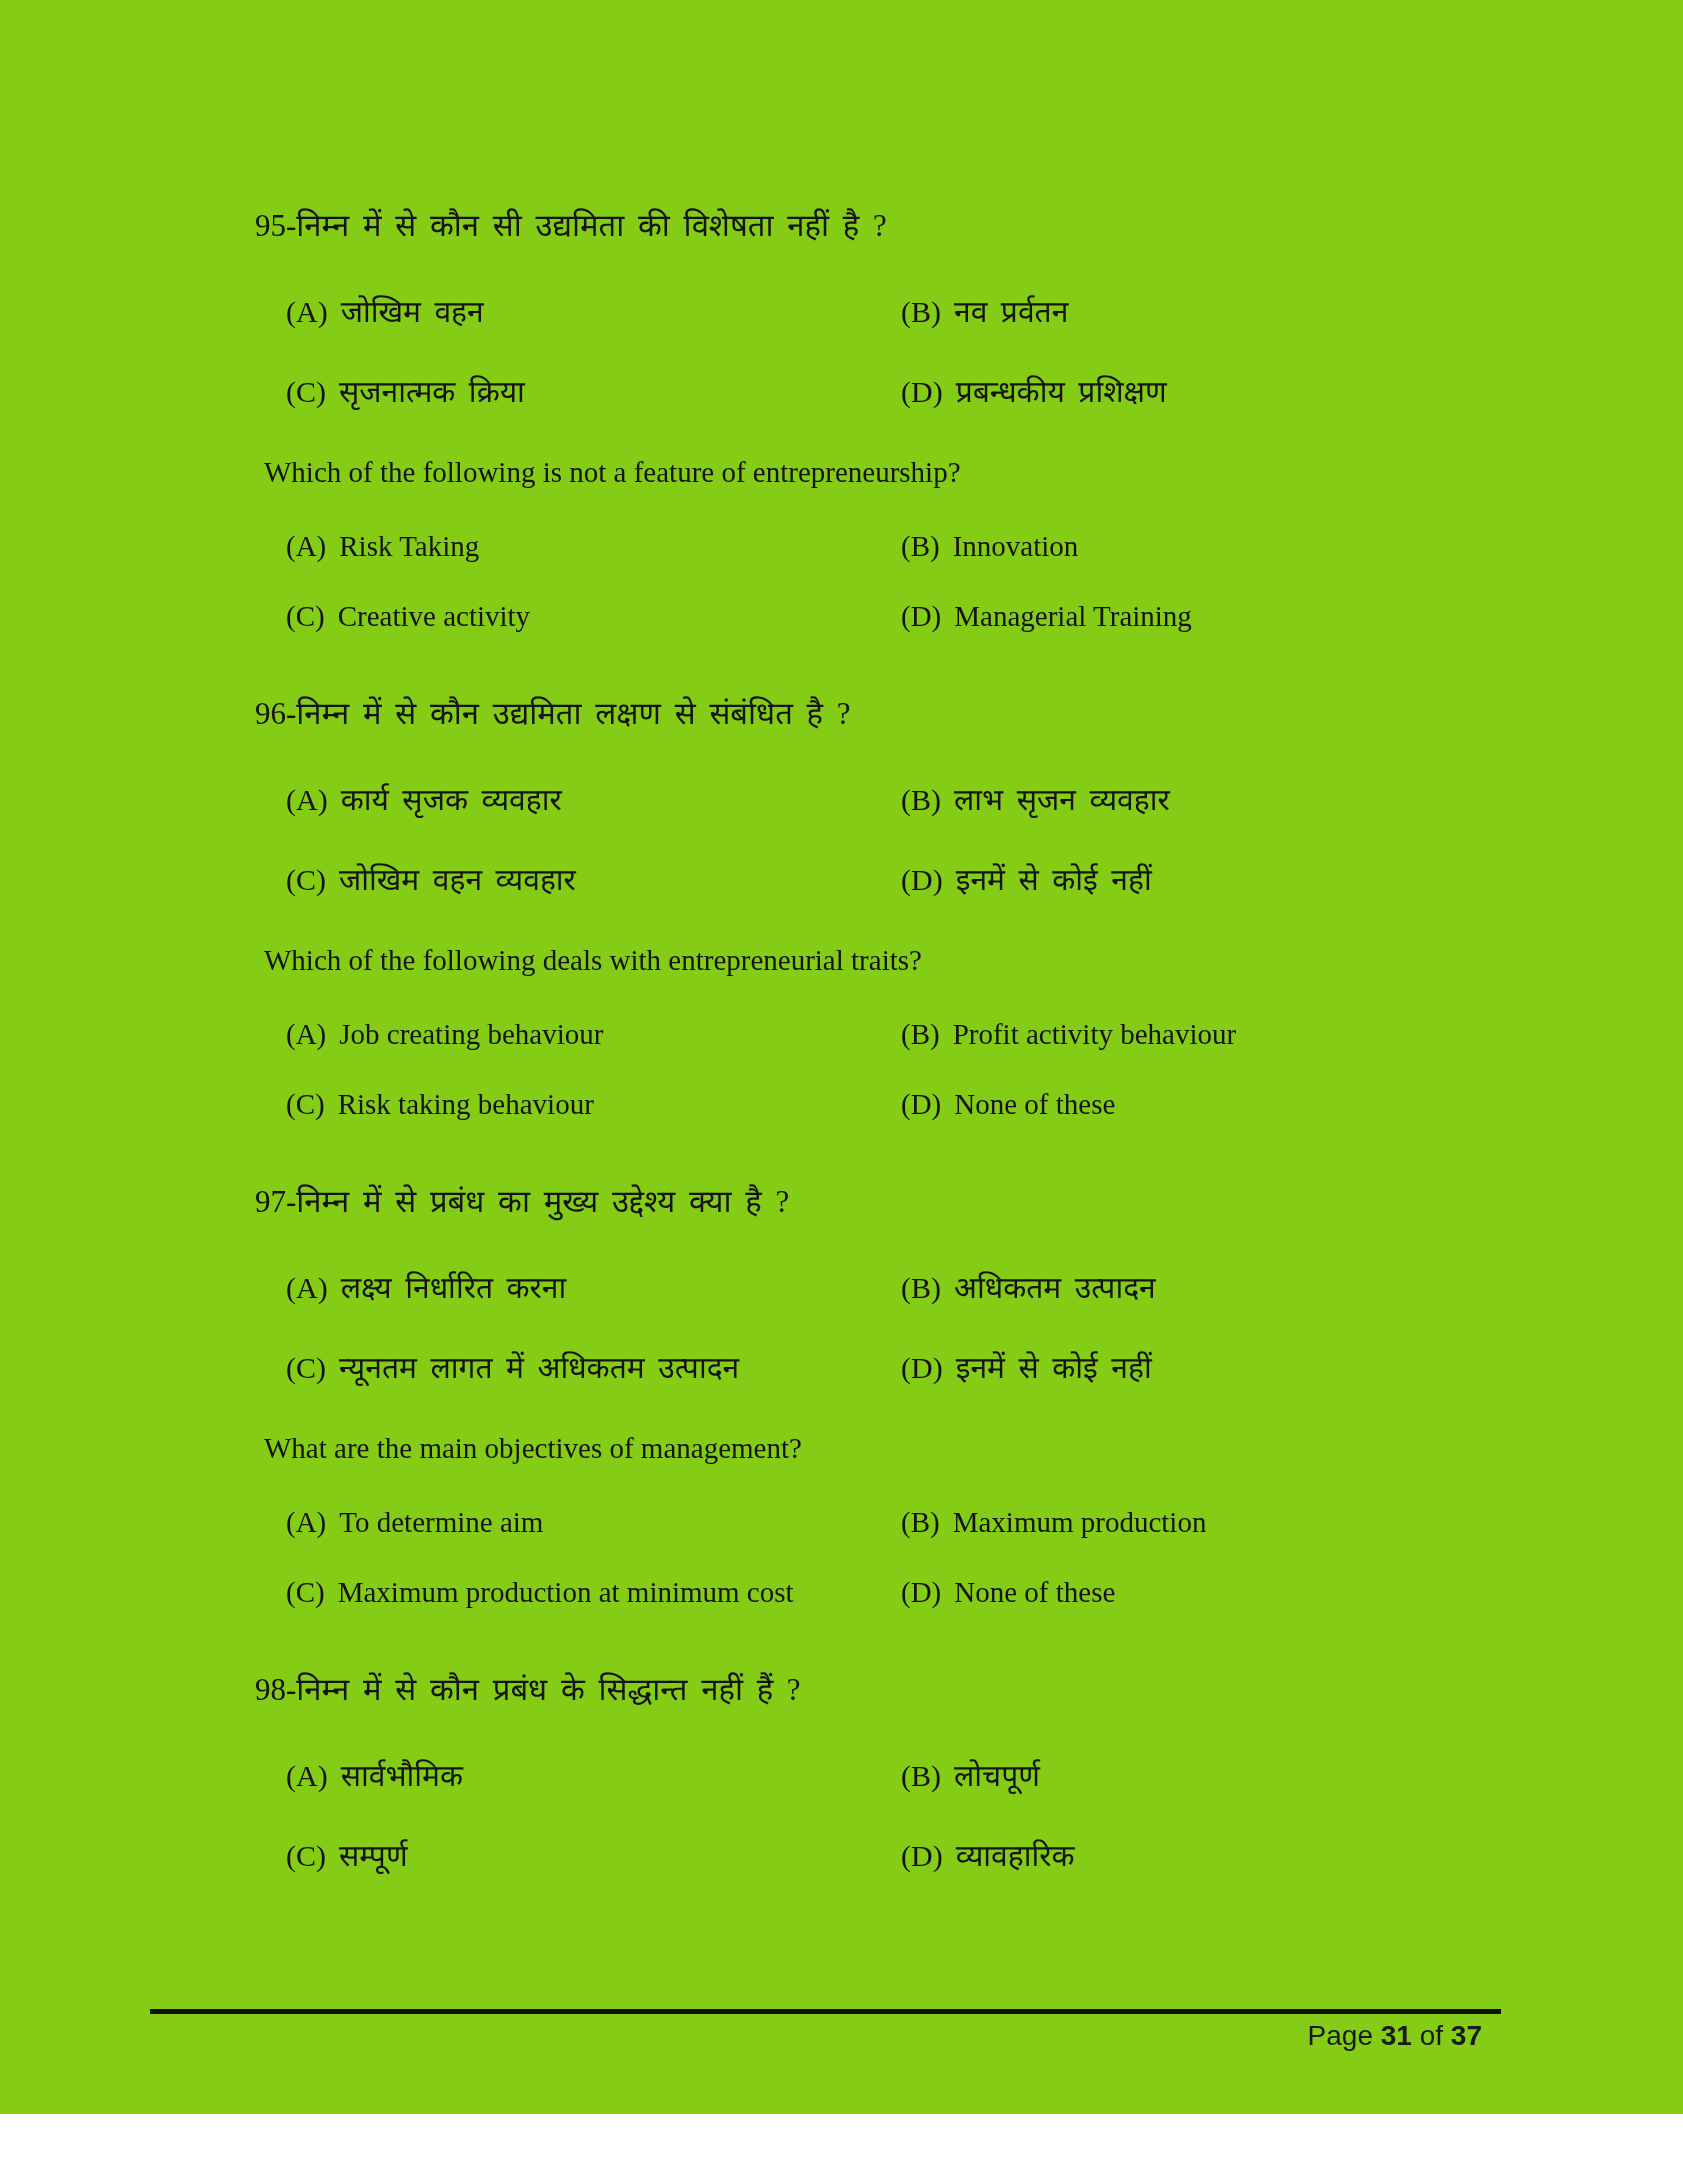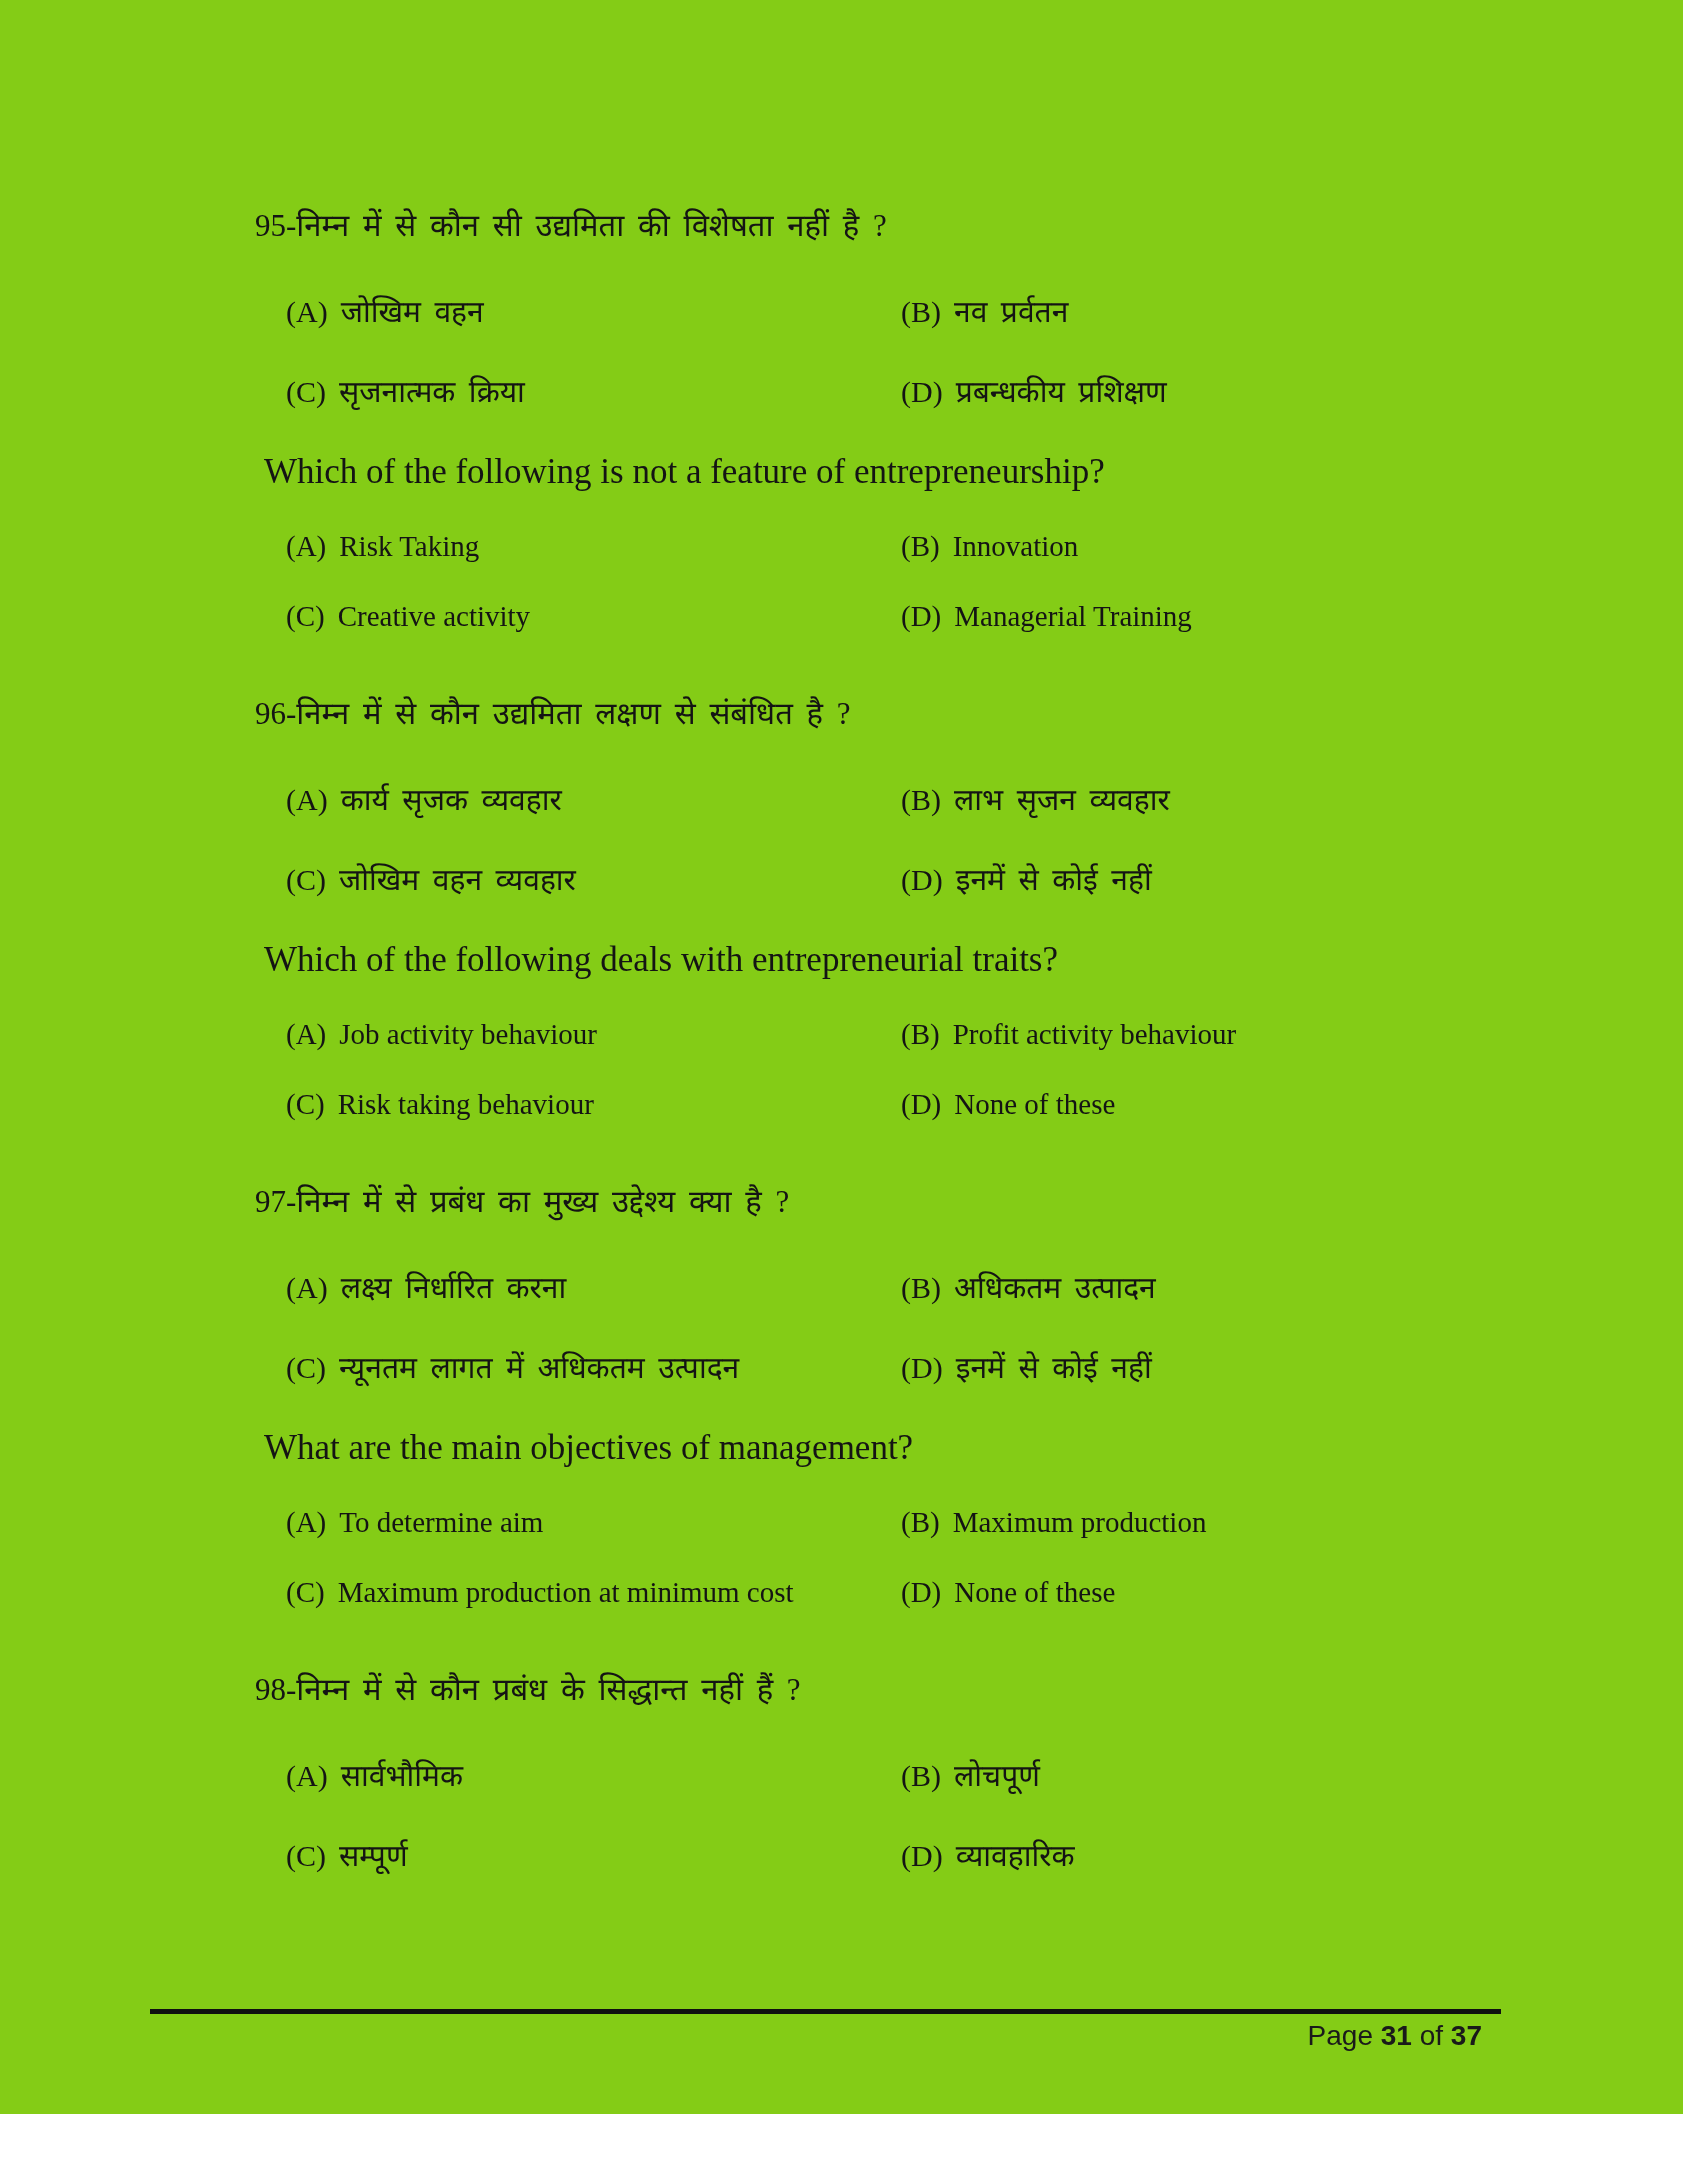--- a/index.html
+++ b/index.html
@@ -47,21 +47,21 @@
     display: flex;
     gap: 13px;
     font-size: 30px;
     line-height: 44px;
     white-space: nowrap;
   }
   .opts.eng .opt { font-size: 29px; }
   .hindi { word-spacing: 6px; }
   .eng-header {
     margin: 36px 0 0 9px;
-    font-size: 35px;
+    font-size: 29px;
     font-weight: normal;
     line-height: 44px;
     white-space: nowrap;
   }
   .footer-rule {
     position: absolute;
     left: 150px;
     top: 2009px;
     width: 1351px;
     height: 5px;
@@ -143,21 +143,21 @@
           </div>
         <div class="opt">
             <span class="opt-label">(D)</span>
             <span class="opt-text">इनमें से कोई नहीं</span>
           </div>
       </div>
       <p class="eng-header">Which of the following deals with entrepreneurial traits?</p>
       <div class="opts eng">
         <div class="opt">
             <span class="opt-label">(A)</span>
-            <span class="opt-text">Job activity behaviour</span>
+            <span class="opt-text">Job creating behaviour</span>
           </div>
         <div class="opt">
             <span class="opt-label">(B)</span>
             <span class="opt-text">Profit activity behaviour</span>
           </div>
         <div class="opt">
             <span class="opt-label">(C)</span>
             <span class="opt-text">Risk taking behaviour</span>
           </div>
         <div class="opt">

